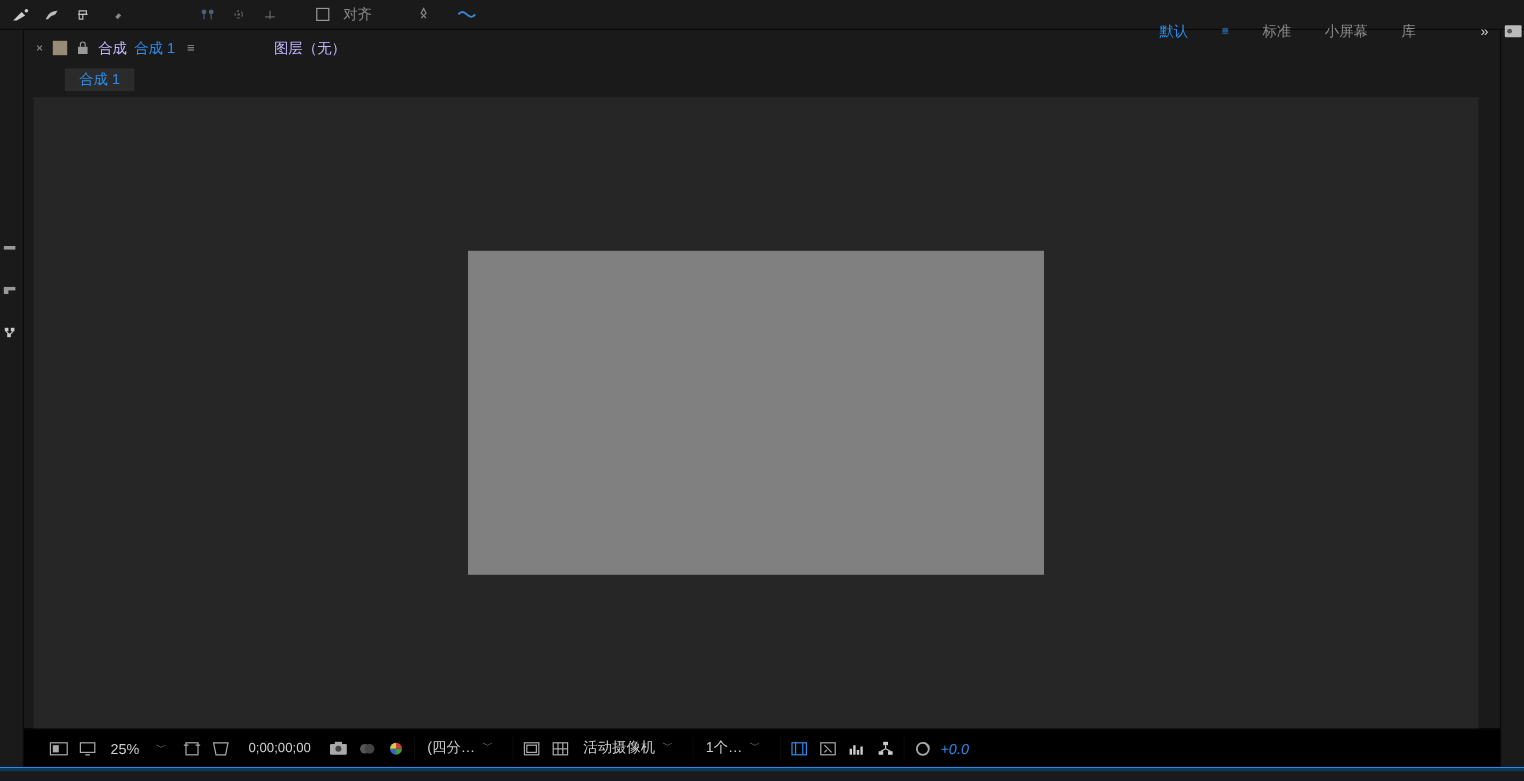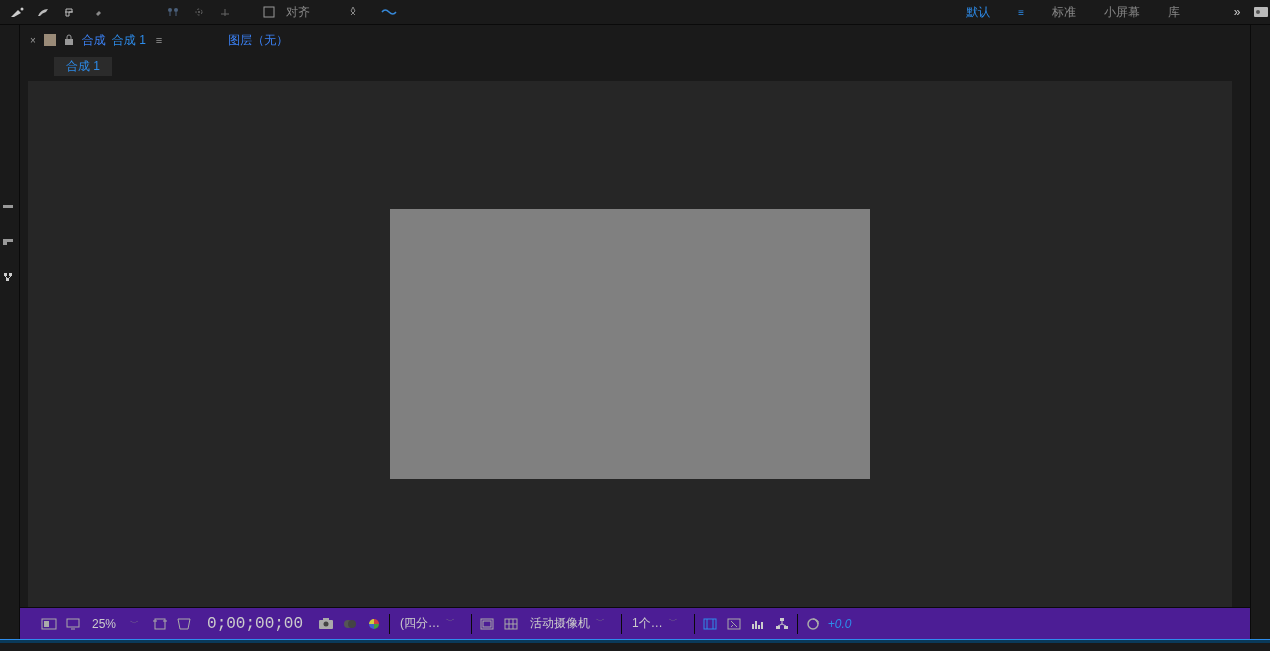--- a/index.html
+++ b/index.html
@@ -32,21 +32,21 @@
   width: 18px;
   height: 14px;
   display: flex;
   align-items: center;
   justify-content: center;
   color: #888;
 }
 .top-right-tabs {
   position: absolute;
   right: 0;
-  top: 0;
+  top: 14px;
   display: flex;
   align-items: center;
   height: 24px;
   gap: 28px;
 }
 .workspace-tab {
   color: #888;
   font-size: 12px;
   cursor: pointer;
 }
@@ -117,21 +117,21 @@
   height: 12px;
   background: #9a8b78;
   margin-right: 4px;
 }
 .tab-lock {
   width: 10px;
   height: 12px;
   margin-right: 4px;
 }
 .tab-label-grey {
-  color: #3b82f6;
+  color: #c4b5fd;
 }
 .tab-label-blue {
   color: #2d8ceb;
 }
 .tab-menu {
   color: #999;
   margin-left: 6px;
   font-size: 11px;
 }
 .second-tab {
@@ -164,21 +164,21 @@
 }
 .composition-canvas {
   width: 480px;
   height: 270px;
   background: #808080;
 }
 
 
 .footer-bar {
   height: 32px;
-  background: #4c1d95;
+  background: #000000;
   display: flex;
   align-items: center;
   padding: 0 8px 0 20px;
   gap: 6px;
   border-top: 1px solid #0a0a0a;
 }
 .footer-icon {
   width: 18px;
   height: 18px;
   display: flex;
@@ -191,23 +191,22 @@
   font-size: 12px;
   padding: 0 8px 0 4px;
 }
 .footer-chevron {
   color: #888;
   font-size: 9px;
   padding-right: 6px;
 }
 .footer-timecode {
   color: #ccc;
-  font-size: 16px;
+  font-size: 11px;
   padding: 0 8px;
-  font-family: Liberation Mono, monospace;
 }
 .footer-icon.disabled {
   color: #555;
 }
 .footer-select {
   color: #ccc;
   font-size: 12px;
   padding: 0 4px;
   display: flex;
   align-items: flex-start;

